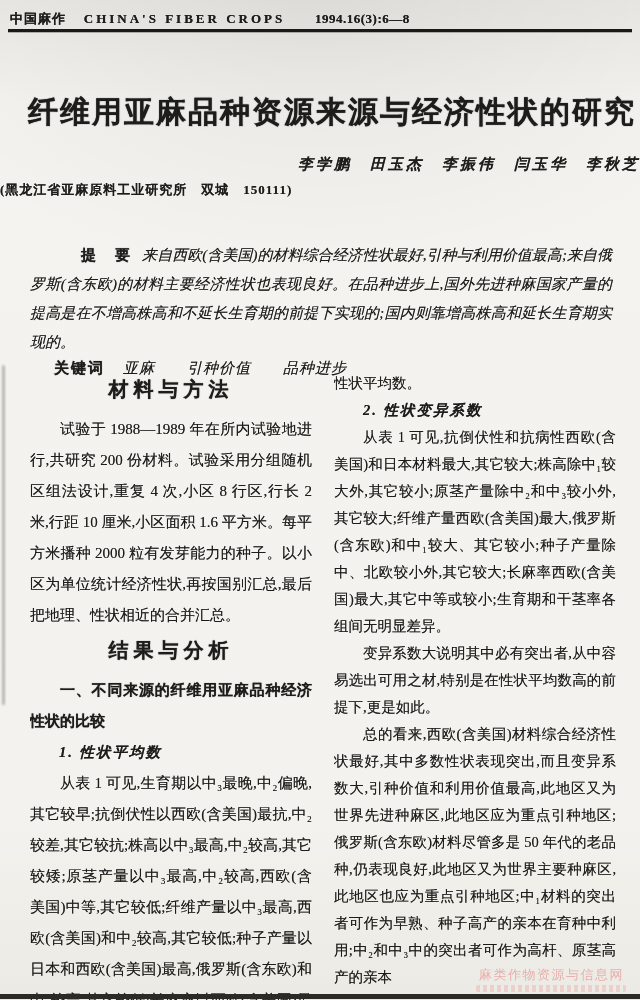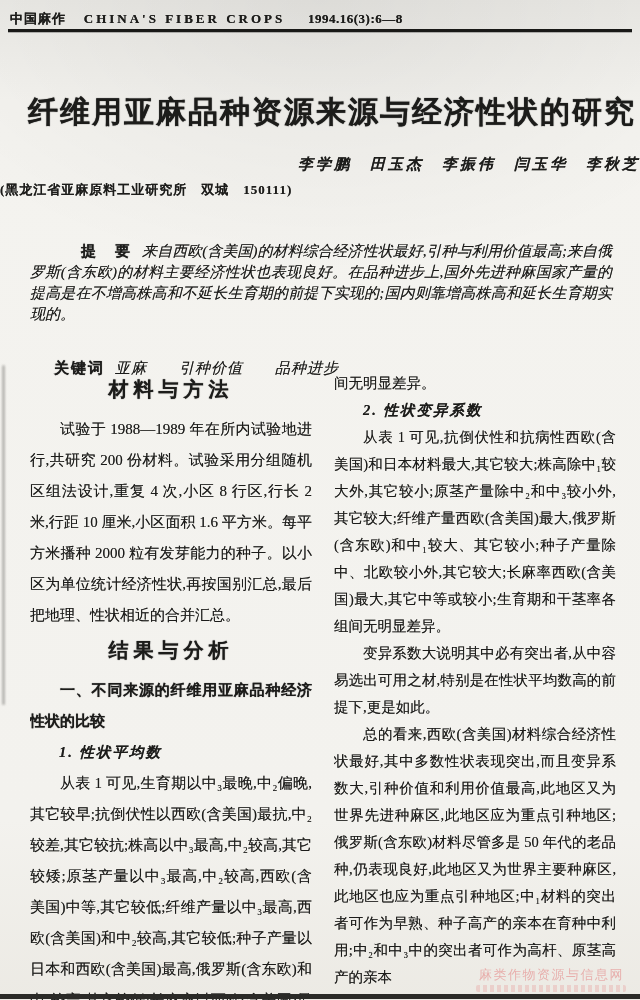--- a/index.html
+++ b/index.html
@@ -18,21 +18,21 @@
       linear-gradient(180deg, #eae9e5 0%, #f4f3ef 10%, #f3f2ee 82%, #eceae4 100%);
   }
   
   .journal-line {
     position: absolute; top: 10px; left: 10px; right: 10px;
     font-size: 13px; font-weight: bold; white-space: nowrap;
     letter-spacing: 0.5px;
     text-shadow: 0 0 0.6px rgba(0,0,0,0.75);
   }
   .journal-line .cn { letter-spacing: 1px; margin-right: 14px; }
-  .journal-line .en { letter-spacing: 3px; margin-right: 19px; }
+  .journal-line .en { letter-spacing: 3px; margin-right: 26px; }
   .journal-rule {
     position: absolute; top: 29px; left: 8px; width: 624px; height: 3px;
     background: #191917; box-shadow: 0 1px 0 rgba(0,0,0,0.25);
   }
   
   .title {
     position: absolute; top: 80px; left: 0; width: 640px;
     margin: 12px; text-align: center;
     font-size: 30px; font-weight: bold; letter-spacing: 2px;
     text-shadow: 0 0 1px rgba(0,0,0,0.85);
@@ -43,34 +43,34 @@
     letter-spacing: 3px; text-shadow: 0 0 0.6px rgba(0,0,0,0.6);
   }
   .affiliation {
     position: absolute; top: 181px; left: 0; width: 640px;
     text-align: left; font-size: 13px; font-weight: bold;
     letter-spacing: 1px; text-shadow: 0 0 0.5px rgba(0,0,0,0.6);
   }
   
   .abstract {
     position: absolute; top: 226px; left: 30px; width: 582px;
-    font-size: 15px; line-height: 21px; font-style: italic;
+    font-size: 15px; line-height: 29px; font-style: italic;
     text-align: justify; text-indent: 3.4em;
     text-shadow: 0 0 0.5px rgba(0,0,0,0.55);
   }
   .abstract .label, .keywords .label {
     font-style: normal; font-weight: bold; letter-spacing: 2px;
     margin-right: 10px; text-shadow: 0 0 0.8px rgba(0,0,0,0.8);
   }
   .keywords {
     position: absolute; top: 344px; left: 30px; width: 582px;
     font-size: 15px; font-style: italic; text-indent: 1.6em;
     text-shadow: 0 0 0.5px rgba(0,0,0,0.55);
   }
-  .keywords .kw { letter-spacing: 1px; }
+  .keywords .kw { letter-spacing: 1px; margin-left: 8px; }
   
   .columns {
     position: absolute; top: 370px; left: 30px; width: 586px; height: 630px;
     display: flex; gap: 22px; overflow: hidden;
   }
   .col { width: 282px; overflow: hidden; }
   .col p { margin: 0; text-align: justify; text-indent: 2em;
            text-shadow: 0 0 0.5px rgba(0,0,0,0.55); }
   .col-left  { font-size: 15px;   line-height: 31px; }
   .col-right { font-size: 14.5px; line-height: 27px; }
@@ -140,21 +140,21 @@
     <div class="col col-left">
       <h2 class="sec-heading">材料与方法</h2>
       <p>试验于 1988—1989 年在所内试验地进行,共研究 200 份材料。试验采用分组随机区组法设计,重复 4 次,小区 8 行区,行长 2 米,行距 10 厘米,小区面积 1.6 平方米。每平方米播种 2000 粒有发芽能力的种子。以小区为单位统计经济性状,再按国别汇总,最后把地理、性状相近的合并汇总。</p>
       <h2 class="sec-heading">结果与分析</h2>
       <h3 class="sub-heading">一、不同来源的纤维用亚麻品种经济性状的比较</h3>
       <h4 class="minor-heading">1. 性状平均数</h4>
       <p>从表 1 可见,生育期以中₃最晚,中₂偏晚,其它较早;抗倒伏性以西欧(含美国)最抗,中₂较差,其它较抗;株高以中₃最高,中₂较高,其它较矮;原茎产量以中₃最高,中₂较高,西欧(含美国)中等,其它较低;纤维产量以中₃最高,西欧(含美国)和中₂较高,其它较低;种子产量以日本和西欧(含美国)最高,俄罗斯(含东欧)和中₂较高,其它较低;长麻率以西欧(含美国)最优,其它中等或偏低;抗病性和干茎率各组</p>
     </div>
 
     <div class="col col-right">
-      <p class="cont">间无明显差异。</p>
+      <p class="cont">性状平均数。</p>
       <h4 class="minor-heading">2. 性状变异系数</h4>
       <p>从表 1 可见,抗倒伏性和抗病性西欧(含美国)和日本材料最大,其它较大;株高除中₁较大外,其它较小;原茎产量除中₂和中₃较小外,其它较大;纤维产量西欧(含美国)最大,俄罗斯(含东欧)和中₁较大、其它较小;种子产量除中、北欧较小外,其它较大;长麻率西欧(含美国)最大,其它中等或较小;生育期和干茎率各组间无明显差异。</p>
       <p>变异系数大说明其中必有突出者,从中容易选出可用之材,特别是在性状平均数高的前提下,更是如此。</p>
       <p>总的看来,西欧(含美国)材料综合经济性状最好,其中多数性状表现突出,而且变异系数大,引种价值和利用价值最高,此地区又为世界先进种麻区,此地区应为重点引种地区;俄罗斯(含东欧)材料尽管多是 50 年代的老品种,仍表现良好,此地区又为世界主要种麻区,此地区也应为重点引种地区;中₁材料的突出者可作为早熟、种子高产的亲本在育种中利用;中₂和中₃中的突出者可作为高杆、原茎高产的亲本</p>
     </div>
 
   </div>
 
   <div class="edge-left"></div>
   <div class="edge-bottom"></div>

